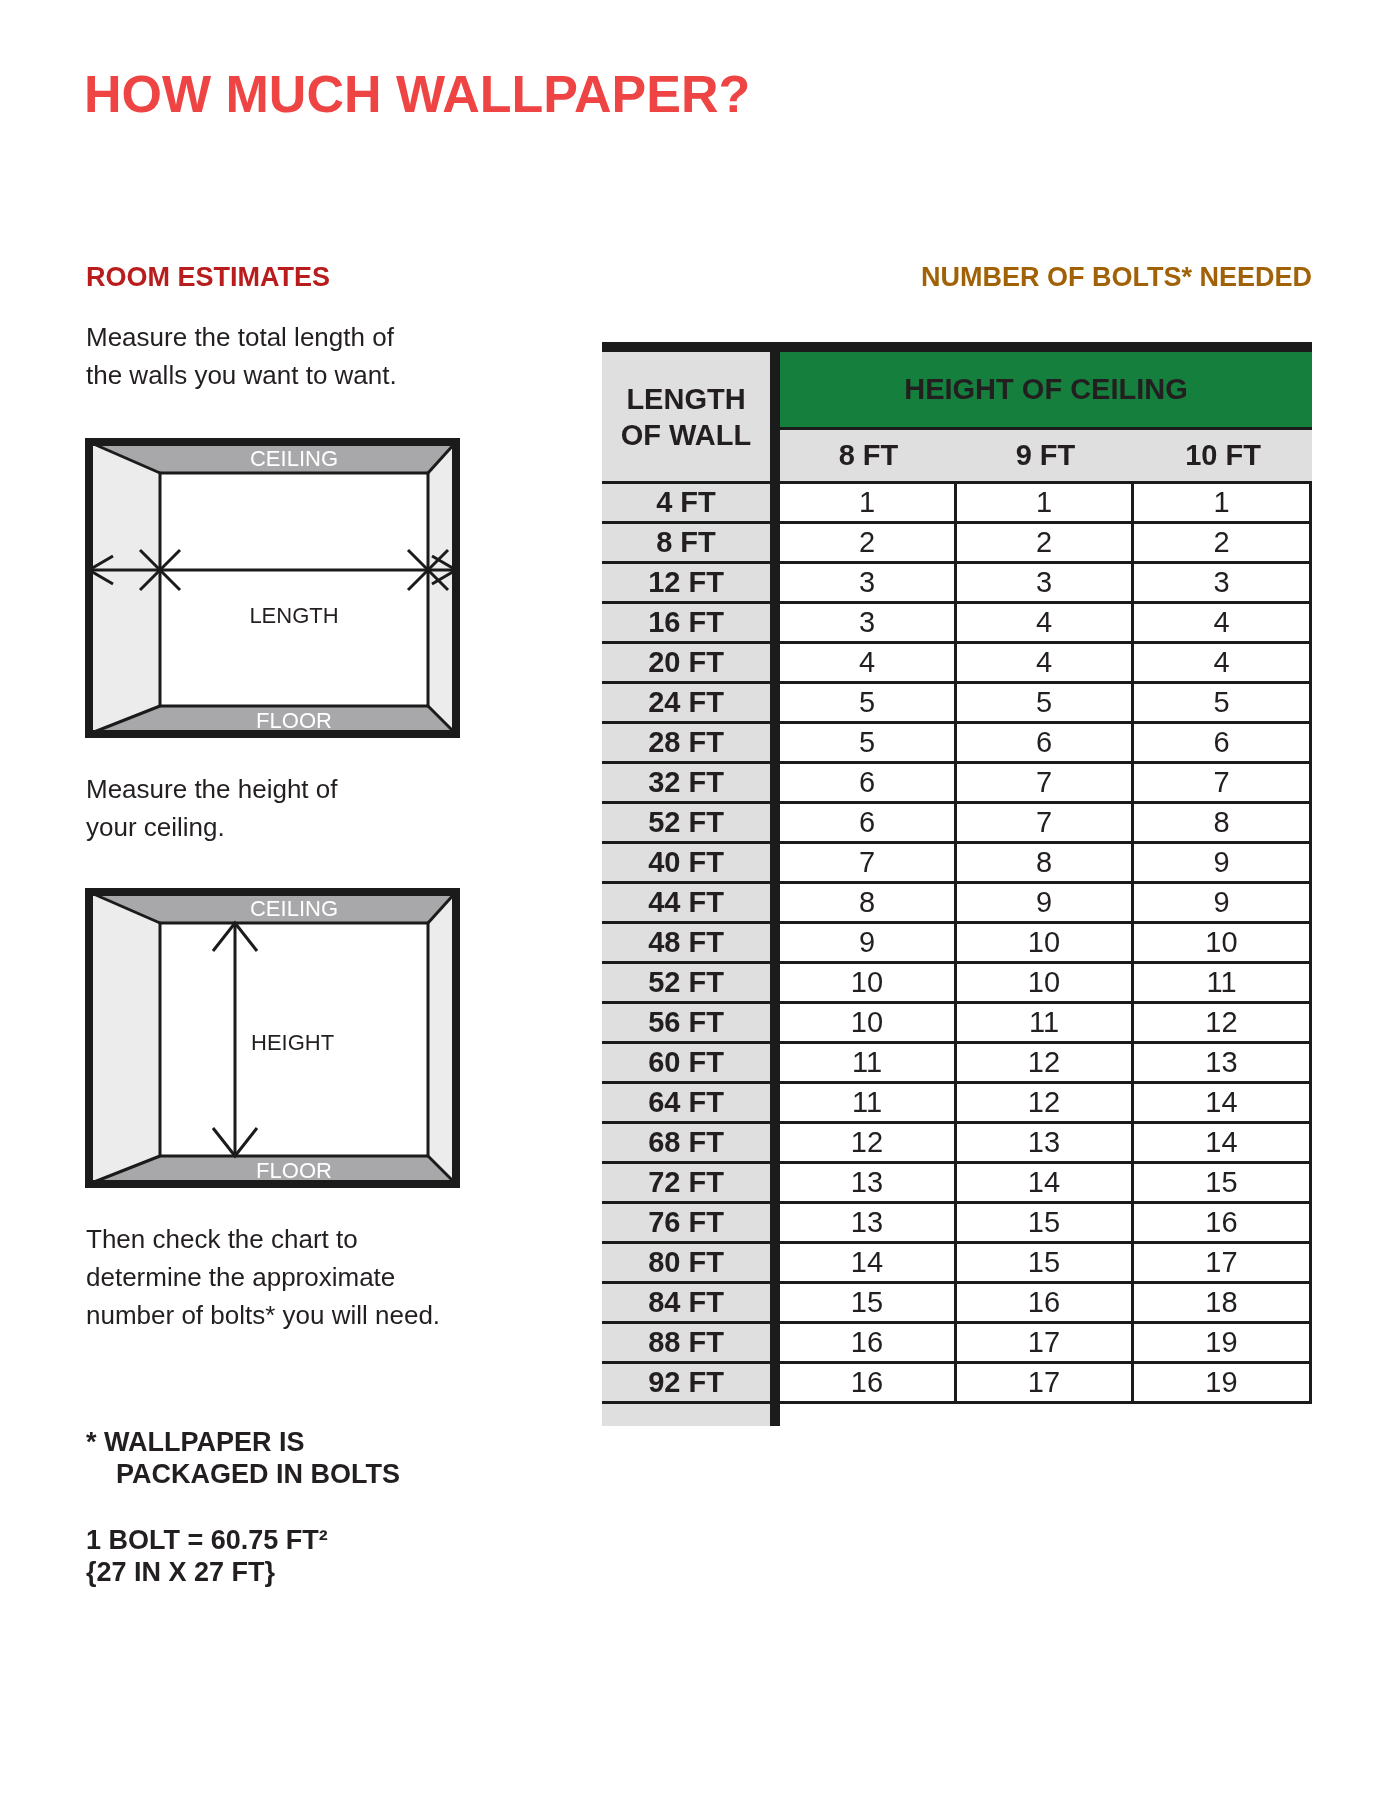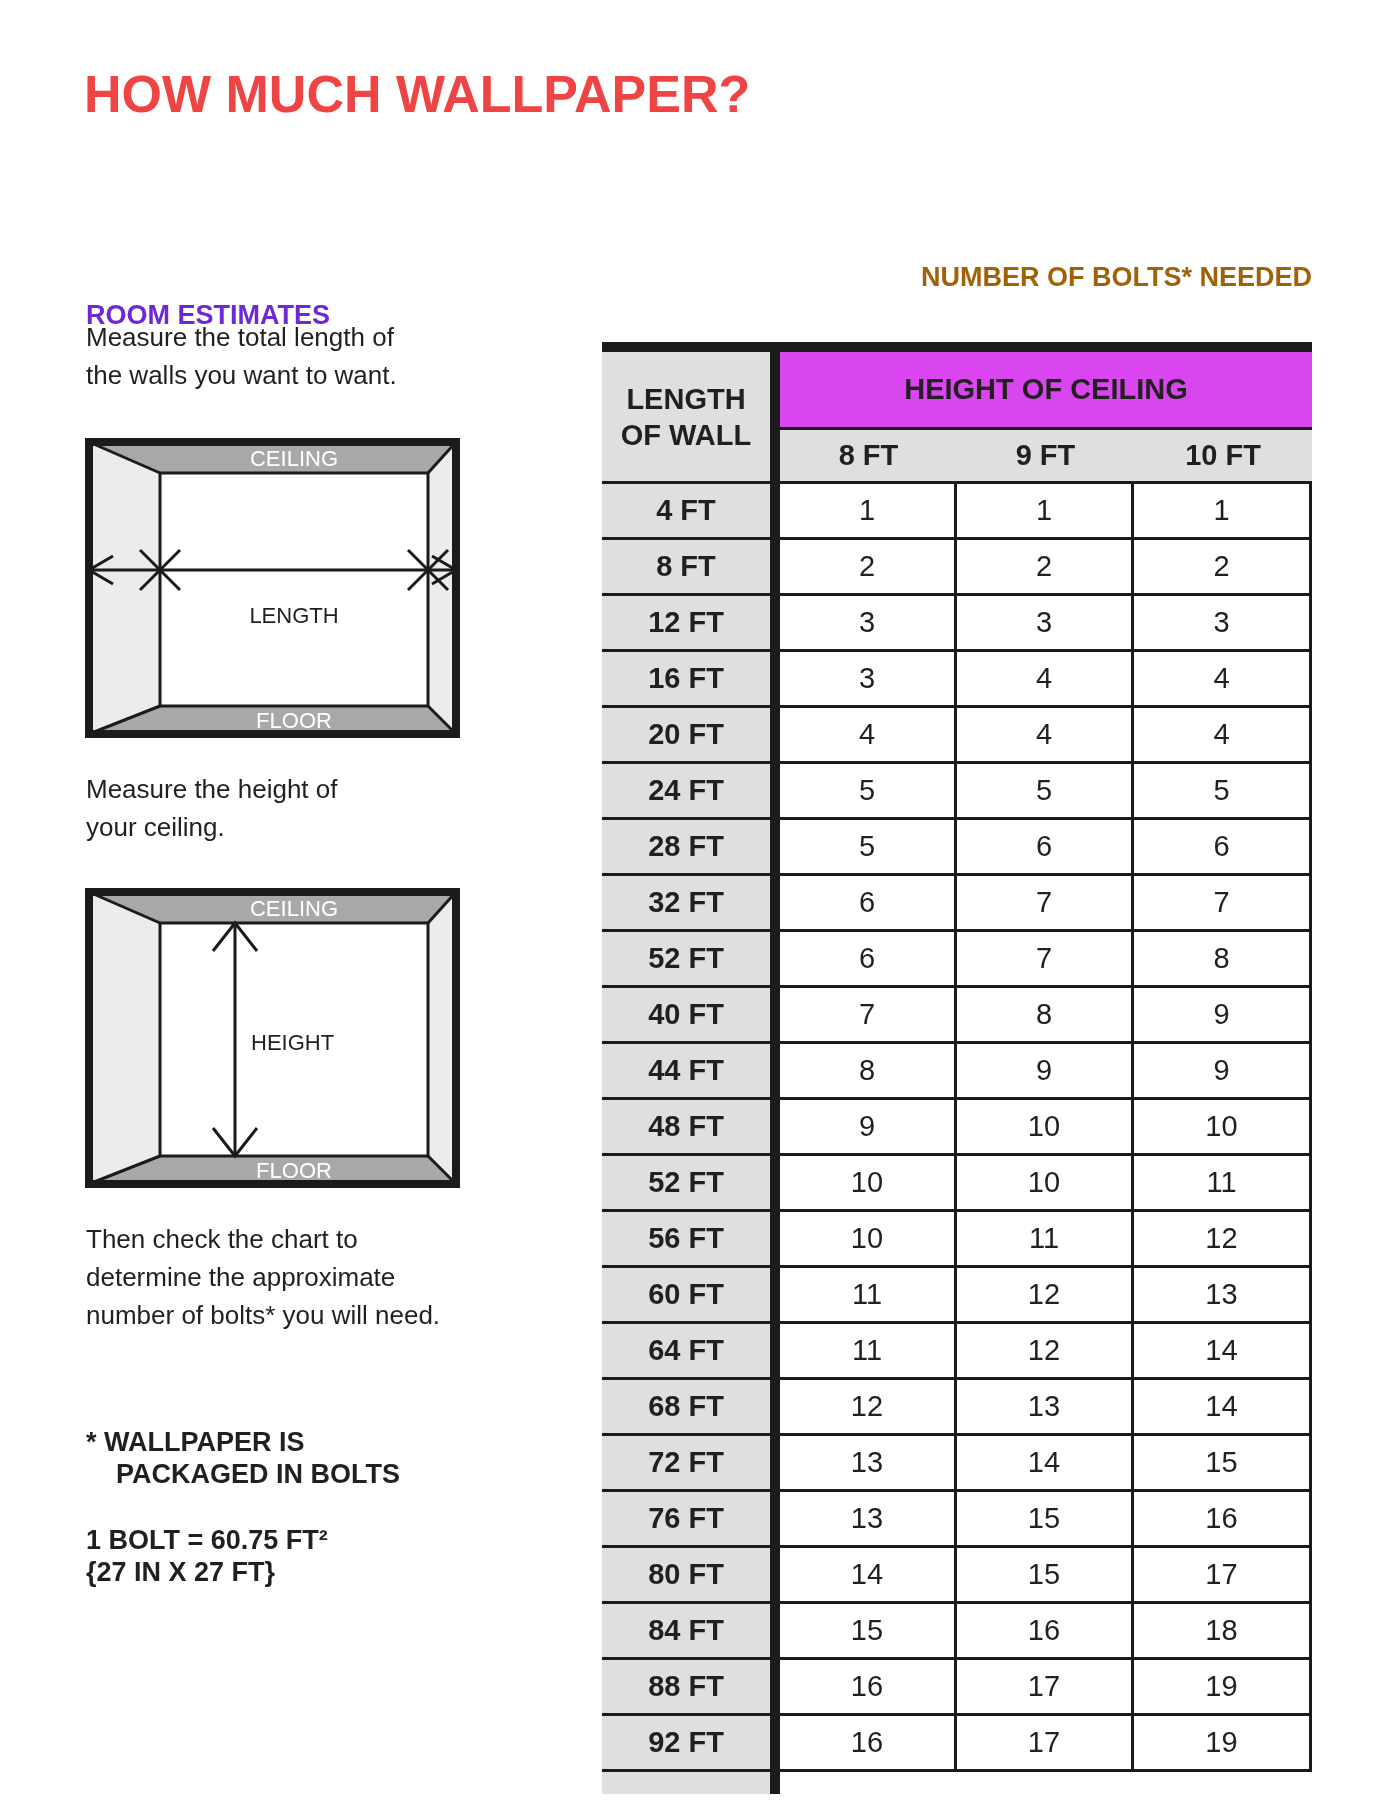--- a/index.html
+++ b/index.html
@@ -6,21 +6,21 @@
   .page{
     position:relative;width:1391px;height:1800px;background:#ffffff;
     font-family:"Liberation Sans", sans-serif;color:#231f20;overflow:hidden;
   }
   .page-title{
     position:absolute;left:84px;top:64px;
     font-size:52px;font-weight:bold;color:#ef4444;letter-spacing:0;
     white-space:nowrap;
   }
   .subhead{
-    position:absolute;font-size:27px;font-weight:bold;color:#6d28d9;white-space:nowrap;margin-top:38px;
+    position:absolute;font-size:27px;font-weight:bold;color:#b91c1c;white-space:nowrap;
   }
   .subhead.left{left:86px;top:262px;}
   .table-heading{position:absolute;left:602px;top:262px;width:710px;text-align:right;
     font-size:27px;font-weight:bold;color:#a16207;}
   .body-text{
     position:absolute;left:86px;font-size:26px;line-height:38px;white-space:pre-line;
   }
   .p1{top:318px;}
   .p2{top:770px;}
   .p3{top:1220px;}
@@ -41,28 +41,28 @@
   .table-wrap{position:absolute;left:602px;top:342px;width:710px;}
   .t-topborder{height:10px;background:#1b1b1b;}
   .t-header{display:flex;height:129px;border-bottom:3px solid #1b1b1b;}
   .t-rowhead{
     width:178px;box-sizing:border-box;border-right:10px solid #1b1b1b;background:#dfdfe0;
     display:flex;align-items:center;justify-content:center;text-align:center;
     font-size:29px;font-weight:bold;line-height:36px;white-space:pre-line;
   }
   .t-headright{width:532px;display:flex;flex-direction:column;}
   .t-ceiling{
-    height:78px;box-sizing:border-box;border-bottom:3px solid #1b1b1b;background:#d946ef;
+    height:78px;box-sizing:border-box;border-bottom:3px solid #1b1b1b;background:#15803d;
     display:flex;align-items:center;justify-content:center;font-size:29px;font-weight:bold;
   }
   .t-subhead{flex:1;display:flex;background:#dfdfe0;}
   .t-sub{width:177px;display:flex;align-items:center;justify-content:center;
     font-size:29px;font-weight:bold;}
   .t-sub:last-child{width:178px;}
-  .t-row{display:flex;height:56px;box-sizing:border-box;border-bottom:3px solid #1b1b1b;}
+  .t-row{display:flex;height:40px;box-sizing:border-box;border-bottom:3px solid #1b1b1b;}
   .t-rowlabel{
     width:178px;box-sizing:border-box;border-right:10px solid #1b1b1b;background:#dfdfe0;
     display:flex;align-items:center;justify-content:center;font-size:29px;font-weight:bold;
   }
   .t-cell{
     width:177px;box-sizing:border-box;border-right:3px solid #1b1b1b;background:#ffffff;
     display:flex;align-items:center;justify-content:center;font-size:29px;
   }
   .t-cell:last-child{width:178px;}
   .t-tab{width:178px;height:22px;background:#dfdfe0;box-sizing:border-box;

